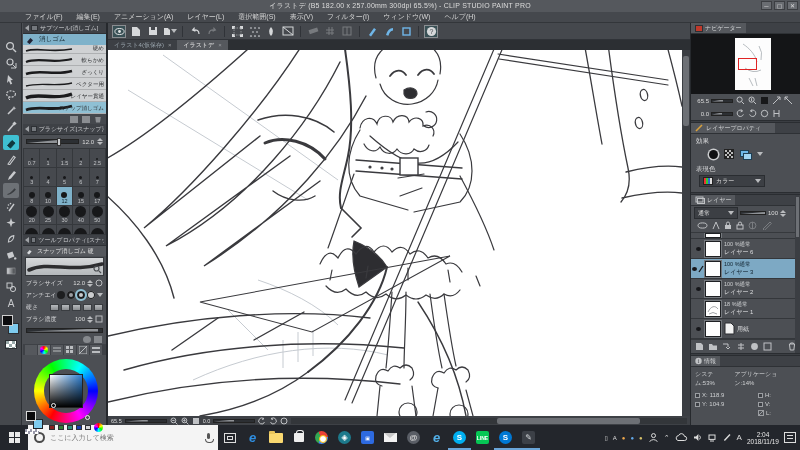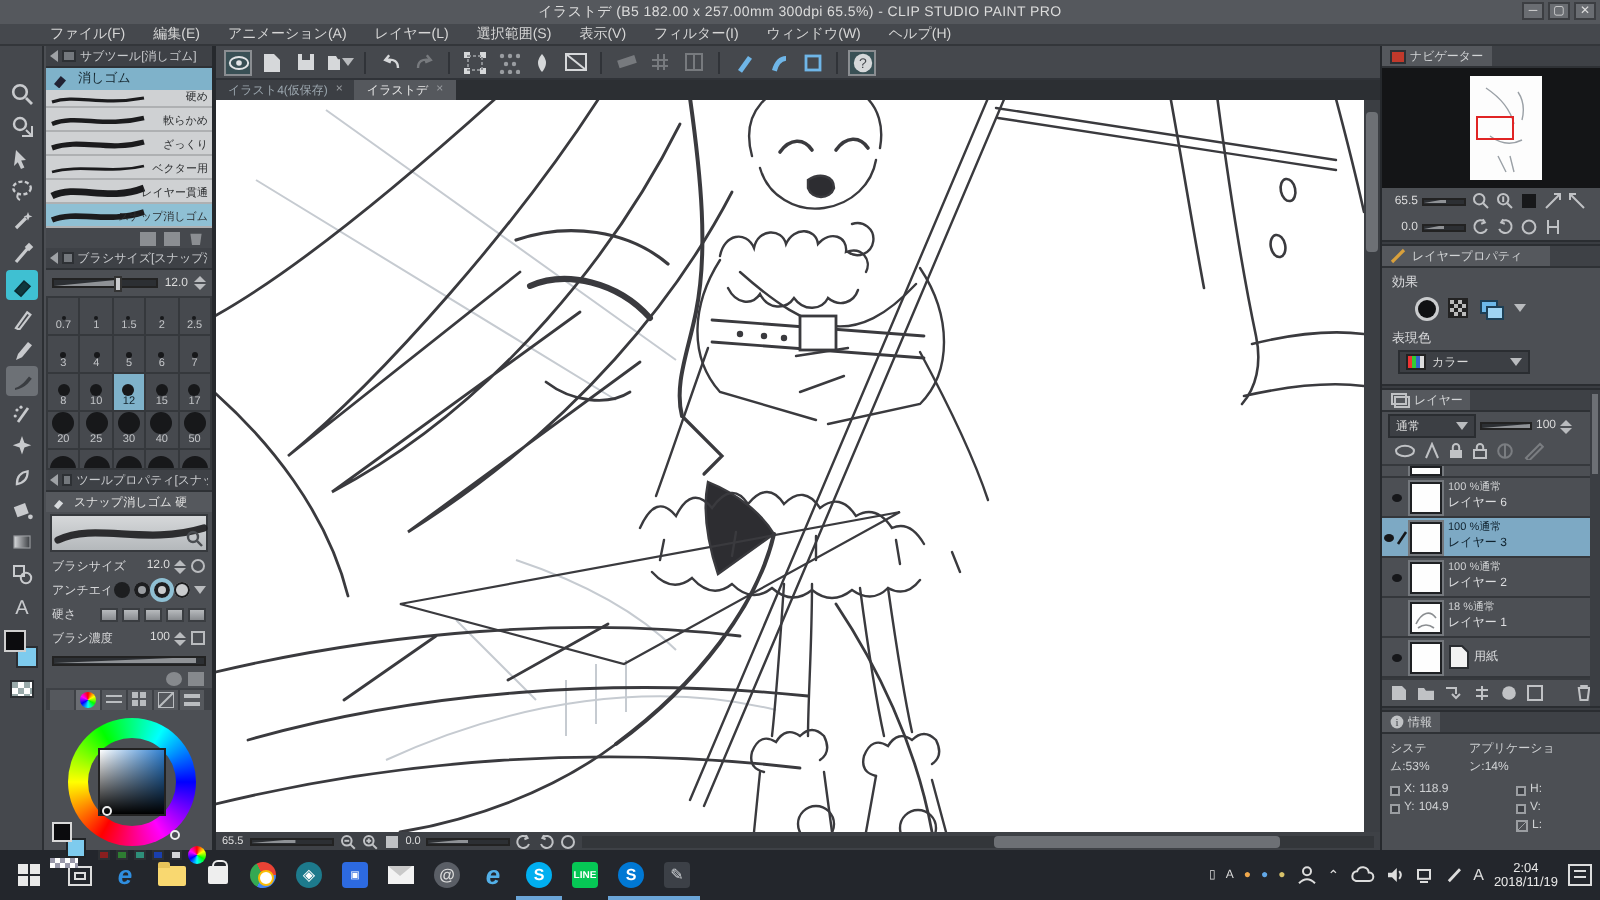--- a/index.html
+++ b/index.html
@@ -1221,20 +1221,25 @@
 
   <div class="taskbar">
     <div class="tb-start">
         <span class="winlogo">
           <i></i>
           <i></i>
           <i></i>
           <i></i>
         </span>
       </div>
+    <div class="tb-search">
+      <span class="cring"></span>
+      <input readonly="" placeholder="ここに入力して検索" style="">
+      <span class="micv"></span>
+    </div>
     <div class="tb-app">
         <span class="tv"></span>
       </div>
     <div class="tb-app">
         <span class="edge">e</span>
       </div>
     <div class="tb-app">
         <span class="folder"></span>
       </div>
     <div class="tb-app">

